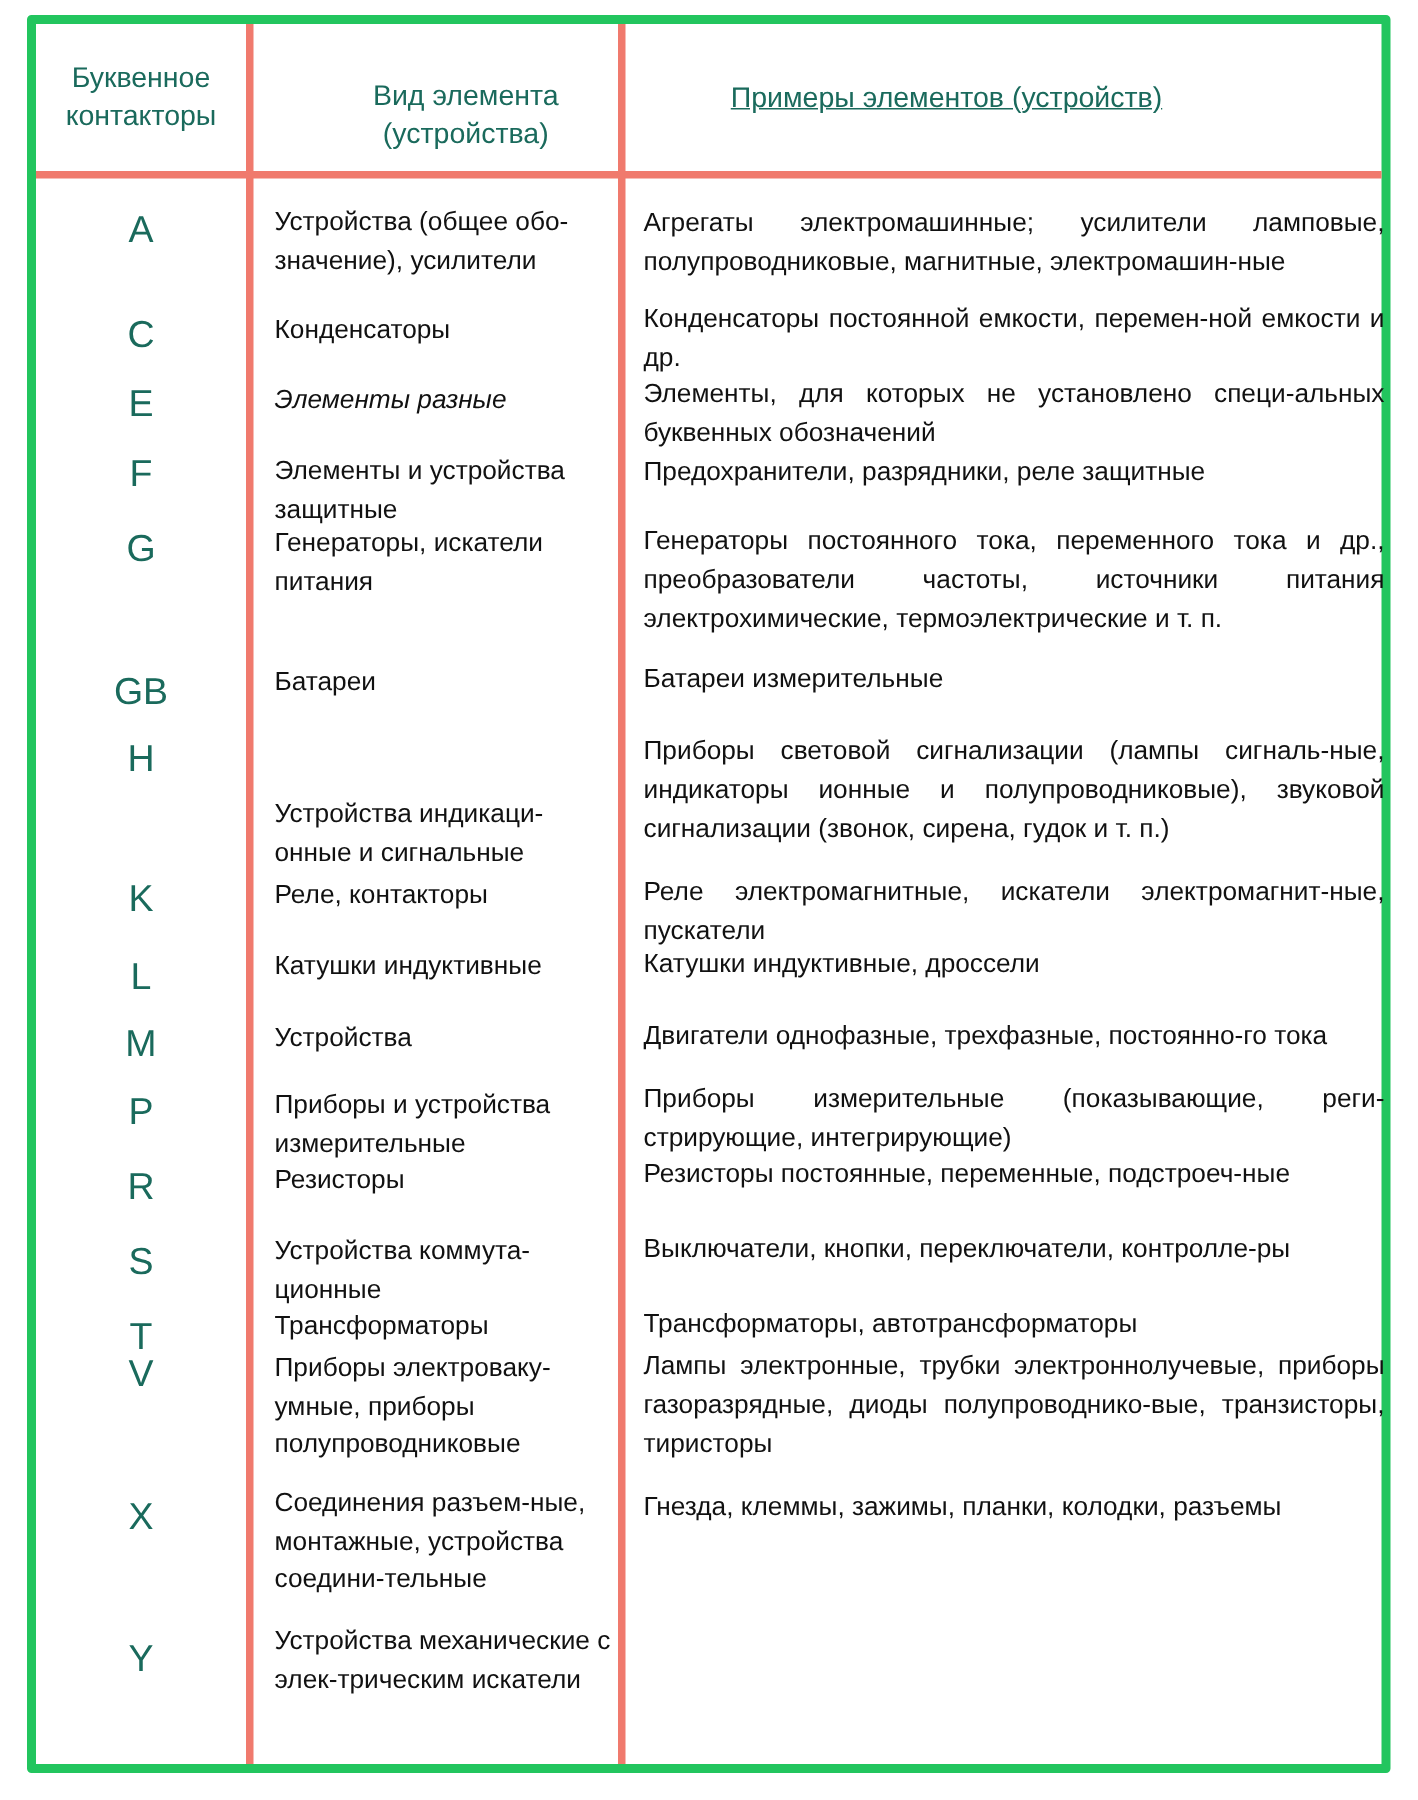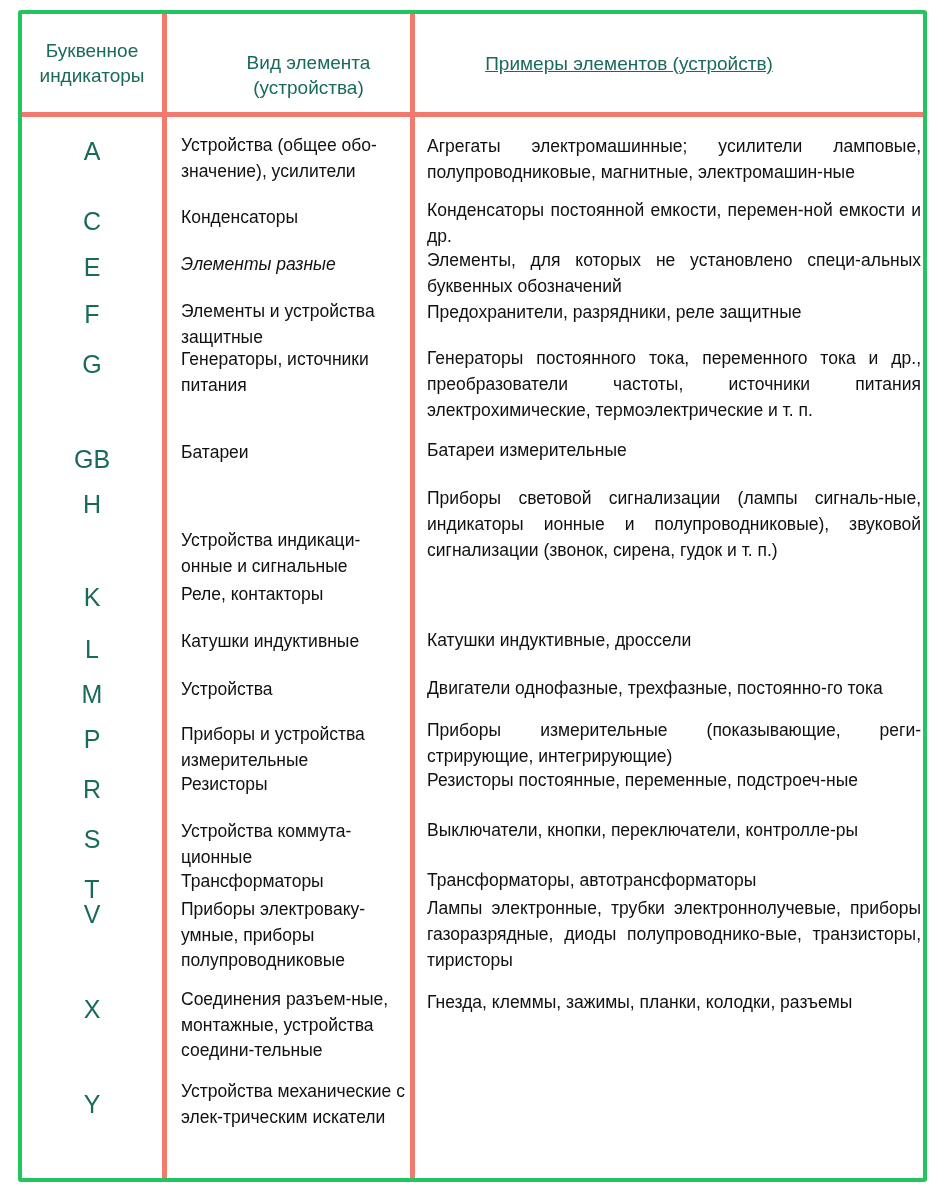--- a/index.html
+++ b/index.html
@@ -15,21 +15,21 @@
     overflow: hidden;
   }
 
   #table-root {
     position: absolute;
     left: 18px;
     top: 10px;
     width: 909px;
     height: 1172px;
     box-sizing: border-box;
-    border: 4px solid #22c55e;
+    border: 6px solid #22c55e;
     border-radius: 3px;
     background: #ffffff;
   }
 
   
   .vdiv {
     position: absolute;
     top: 0;
     bottom: 0;
     width: 5px;
@@ -133,21 +133,21 @@
   }
 </style>
 </head>
 <body>
 
 <div id="table-root">
 
   <div class="hdr h1">
     <span>
       <span>Буквенное</span><br>
-      <span>индикаторы</span>
+      <span>контакторы</span>
     </span>
   </div>
 
   <div class="hdr h2">
     <span>
       <span>Вид элемента</span><br>
       <span>(устройства)</span>
     </span>
   </div>
 
@@ -177,21 +177,21 @@
         <div class="letter" style="top: 760px;">T</div>
         <div class="letter" style="top: 785px;">V</div>
         <div class="letter" style="top: 880px;">X</div>
         <div class="letter" style="top: 975px;">Y</div>
       </div>
     <div class="col-kind" id="col-kind">
         <div class="kind" style="top: 16px;">Устройства  (общее обо-значение), усилители</div>
         <div class="kind" style="top: 88px;">Конденсаторы</div>
         <div class="kind" style="top: 135px; font-style: italic;">Элементы разные</div>
         <div class="kind" style="top: 182px;">Элементы и устройства защитные</div>
-        <div class="kind" style="top: 230px;">Генераторы, источники питания</div>
+        <div class="kind" style="top: 230px;">Генераторы, искатели питания</div>
         <div class="kind" style="top: 323px;">Батареи</div>
         <div class="kind" style="top: 370px; margin-top: 41px;">Устройства индикаци-онные и сигнальные</div>
         <div class="kind" style="top: 465px;">Реле, контакторы</div>
         <div class="kind" style="top: 512px;">Катушки индуктивные</div>
         <div class="kind" style="top: 560px;">Устройства</div>
         <div class="kind" style="top: 605px;">Приборы и устройства измерительные</div>
         <div class="kind" style="top: 655px;">Резисторы</div>
         <div class="kind" style="top: 702px;">Устройства коммута-ционные</div>
         <div class="kind" style="top: 752px;">Трансформаторы</div>
         <div class="kind" style="top: 780px;">Приборы  электроваку-умные,  приборы полупроводниковые</div>
@@ -199,20 +199,21 @@
         <div class="kind" style="top: 962px;">Устройства  механические  с элек-трическим искатели</div>
       </div>
     <div class="col-examples" id="col-examples">
         <div class="example justify" style="top: 16px;">Агрегаты электромашинные; усилители ламповые, полупроводниковые, магнитные, электромашин-ные</div>
         <div class="example justify" style="top: 80px;">Конденсаторы постоянной емкости, перемен-ной емкости и др.</div>
         <div class="example justify" style="top: 130px;">Элементы, для которых не установлено специ-альных буквенных обозначений</div>
         <div class="example justify" style="top: 182px;">Предохранители, разрядники, реле защитные</div>
         <div class="example justify" style="top: 228px;">Генераторы постоянного тока, переменного тока и др., преобразователи частоты, источники питания электрохимические, термоэлектрические и т. п.</div>
         <div class="example justify" style="top: 320px;">Батареи измерительные</div>
         <div class="example justify" style="top: 368px;">Приборы световой сигнализации (лампы сигналь-ные, индикаторы ионные и полупроводниковые), звуковой сигнализации (звонок, сирена, гудок и т. п.)</div>
+        <div class="example justify" style="top: 462px;">Реле электромагнитные, искатели электромагнит-ные, пускатели</div>
         <div class="example justify" style="top: 510px;">Катушки индуктивные, дроссели</div>
         <div class="example justify" style="top: 558px;">Двигатели однофазные, трехфазные, постоянно-го тока</div>
         <div class="example justify" style="top: 600px;">Приборы измерительные (показывающие, реги-стрирующие, интегрирующие)</div>
         <div class="example justify" style="top: 650px;">Резисторы постоянные, переменные, подстроеч-ные</div>
         <div class="example justify" style="top: 700px;">Выключатели, кнопки, переключатели, контролле-ры</div>
         <div class="example justify" style="top: 750px;">Трансформаторы, автотрансформаторы</div>
         <div class="example justify" style="top: 778px;">Лампы электронные, трубки электроннолучевые, приборы газоразрядные, диоды полупроводнико-вые, транзисторы, тиристоры</div>
         <div class="example justify" style="top: 872px;">Гнезда, клеммы, зажимы, планки, колодки, разъемы</div>
       </div>
   </div>

